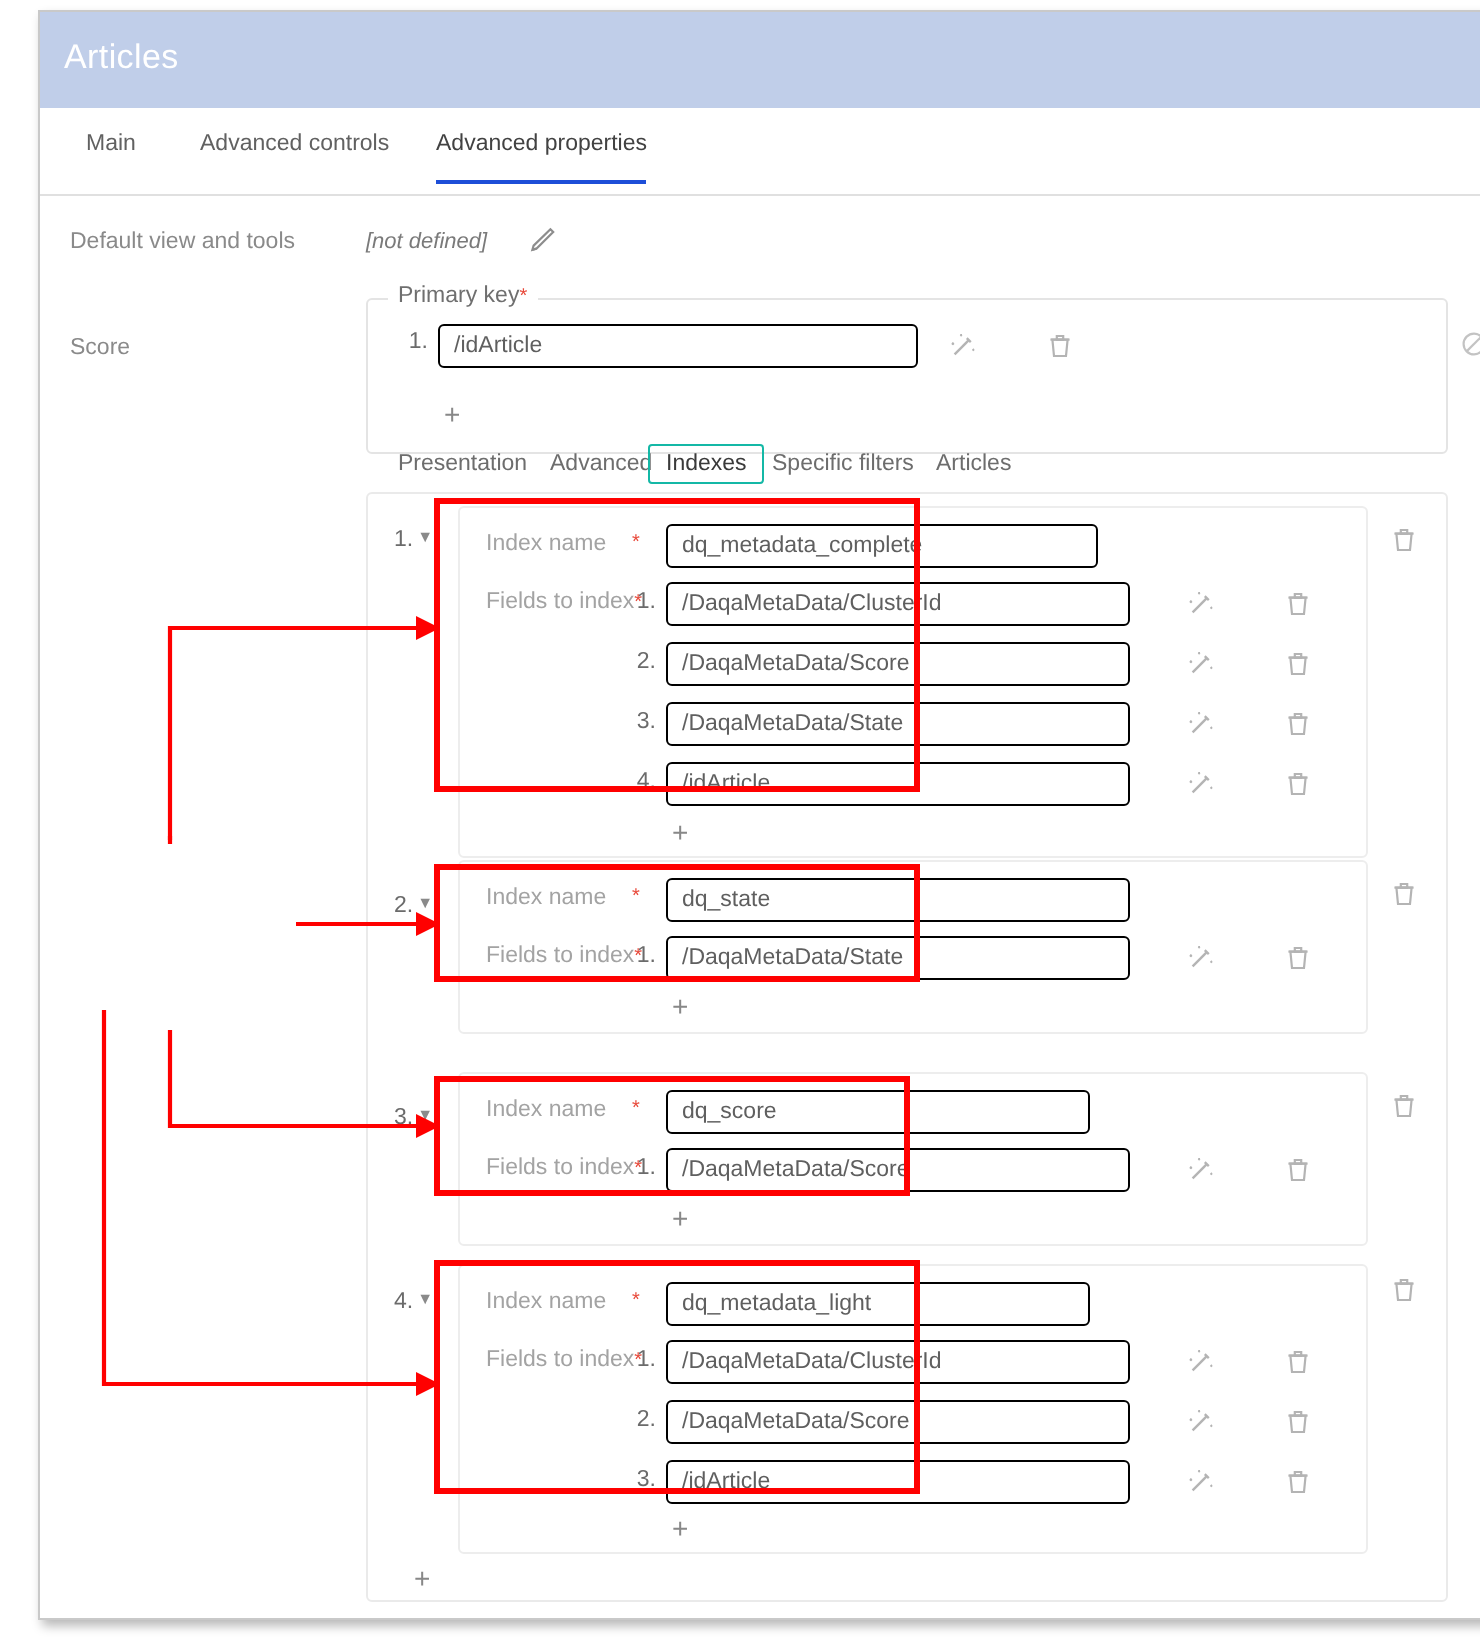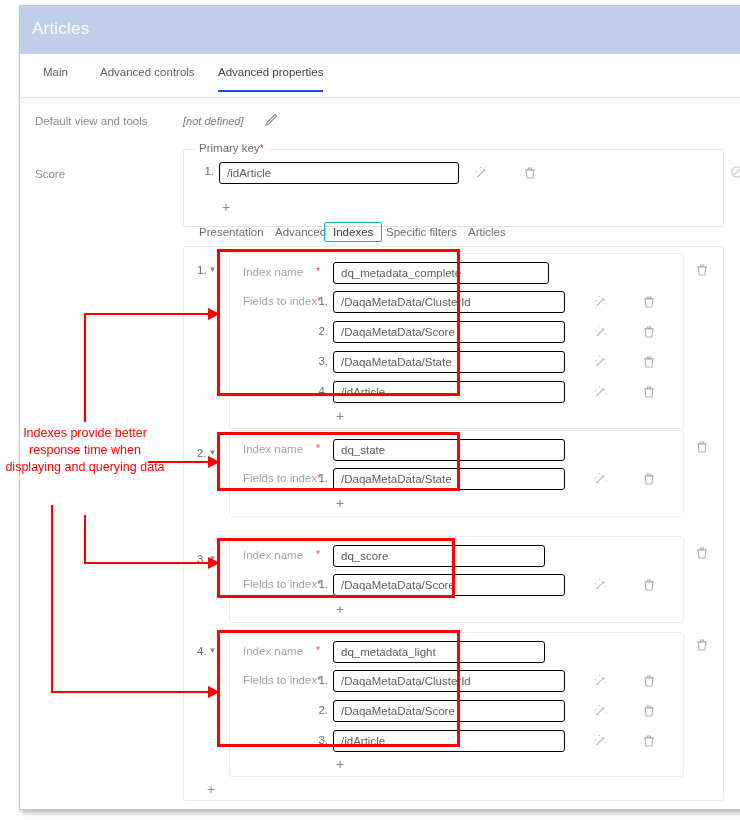--- a/index.html
+++ b/index.html
@@ -483,15 +483,14 @@
         <path d="M85 418 L85 422"></path>
       </g>
       <g fill="#ff0000">
         <polygon points="220,314 208,308 208,320"></polygon>
         <polygon points="220,462 208,456 208,468"></polygon>
         <polygon points="220,563 208,557 208,569"></polygon>
         <polygon points="220,692 208,686 208,698"></polygon>
       </g>
     </svg>
 
-    <div class="anno-text" style="left:0px; top:425px;">Indexes provide better response time when displaying and querying data</div>
   </div>
 </div>
 
 </body></html>

